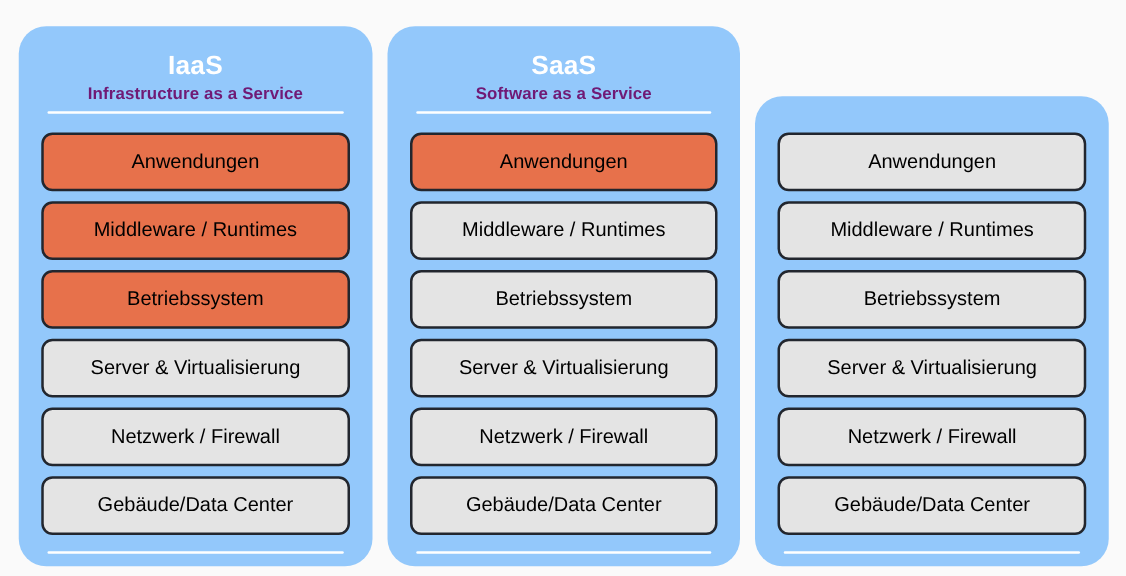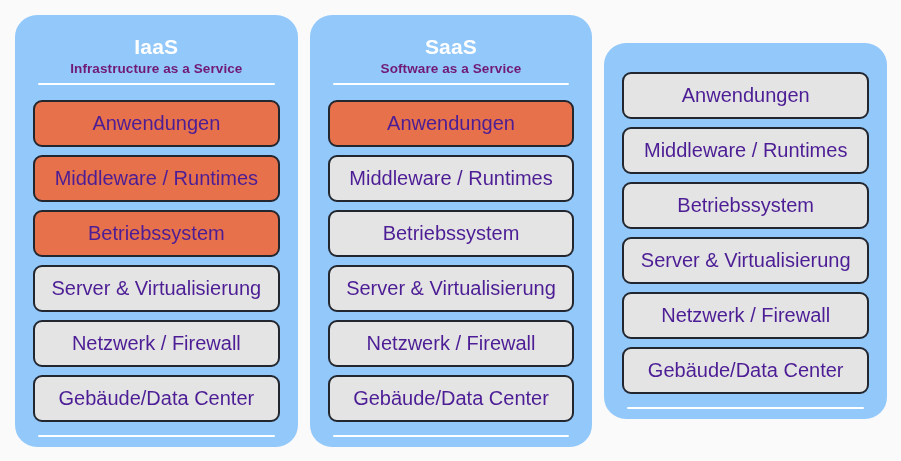--- a/index.html
+++ b/index.html
@@ -15,21 +15,21 @@
     overflow: hidden;
   }
 
   #board {
     position: relative;
     width: 901px;
     height: 461px;
     box-sizing: border-box;
     display: flex;
     flex-direction: row;
-    align-items: center;
+    align-items: flex-end;
     justify-content: flex-start;
     padding: 8px 14px 8px 15px;
     gap: 12px;
   }
 
   .model-card {
     flex: 1 1 0;
     background: #93c8fb;
     border-radius: 22px;
     box-sizing: border-box;
@@ -79,22 +79,22 @@
   }
 
   .layer-box {
     height: 47px;
     box-sizing: border-box;
     border: 2px solid #22262e;
     border-radius: 9px;
     display: flex;
     align-items: center;
     justify-content: center;
-    font-size: 20px;
-    color: #4c1d95;
+    font-size: 16px;
+    color: #000000;
     background: #e4e4e4;
     text-align: center;
     padding: 0 6px;
     white-space: nowrap;
     overflow: hidden;
   }
 
   .layer-box.managed {
     background: #e7714b;
   }

